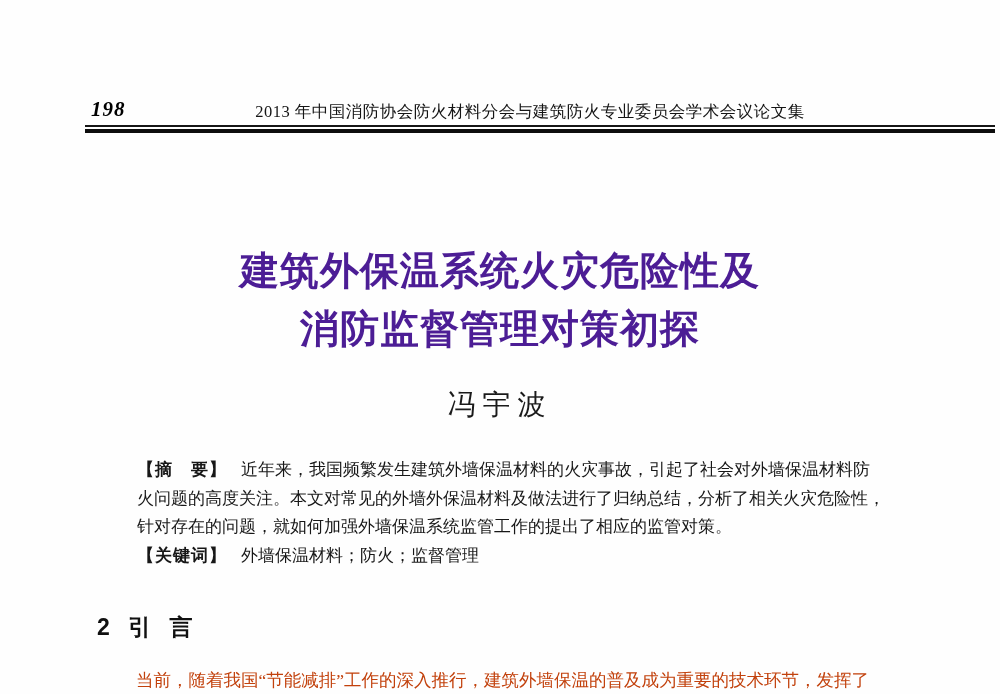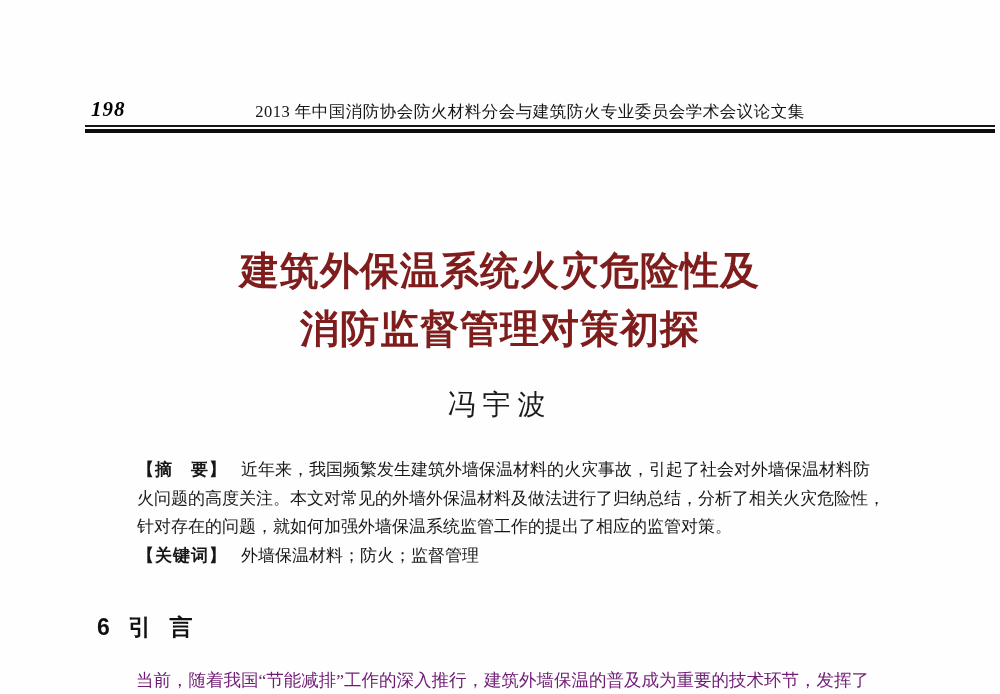--- a/index.html
+++ b/index.html
@@ -52,21 +52,21 @@
     position: absolute;
     left: 0;
     width: 100%;
     top: 242px;
     text-align: center;
     font-family: "Liberation Sans", "DejaVu Sans", sans-serif;
     font-weight: bold;
     font-size: 39px;
     line-height: 58px;
     letter-spacing: 1px;
-    color: #7f1d1d;
+    color: #4c1d95;
   }
   .author {
     position: absolute;
     left: 0;
     width: 100%;
     top: 386px;
     text-align: center;
     font-size: 28px;
     letter-spacing: 7px;
     color: #1a1a1a;
@@ -109,21 +109,21 @@
     color: #101010;
   }
   .intro-paragraph {
     position: absolute;
     left: 100px;
     width: 822px;
     top: 667px;
     font-size: 17.5px;
     line-height: 27px;
     text-indent: 36px;
-    color: #701a75;
+    color: #c2410c;
     white-space: nowrap;
   }
 </style>
 </head>
 <body>
 
 <div class="page">
 
   <div class="page-number">198</div>
 
@@ -147,17 +147,17 @@
     <div class="abs-line">
       <span class="block-label">【摘　要】</span><span>近年来，我国频繁发生建筑外墙保温材料的火灾事故，引起了社会对外墙保温材料防</span>
     </div>
     <div class="abs-line">火问题的高度关注。本文对常见的外墙外保温材料及做法进行了归纳总结，分析了相关火灾危险性，</div>
     <div class="abs-line">针对存在的问题，就如何加强外墙保温系统监管工作的提出了相应的监管对策。</div>
     <div class="abs-line">
       <span class="block-label">【关键词】</span><span>外墙保温材料；防火；监督管理</span>
     </div>
   </div>
 
-  <div class="section-heading">6 引 言</div>
+  <div class="section-heading">2 引 言</div>
 
   <div class="intro-paragraph">当前，随着我国“节能减排”工作的深入推行，建筑外墙保温的普及成为重要的技术环节，发挥了</div>
 
 </div>
 
 </body></html>

